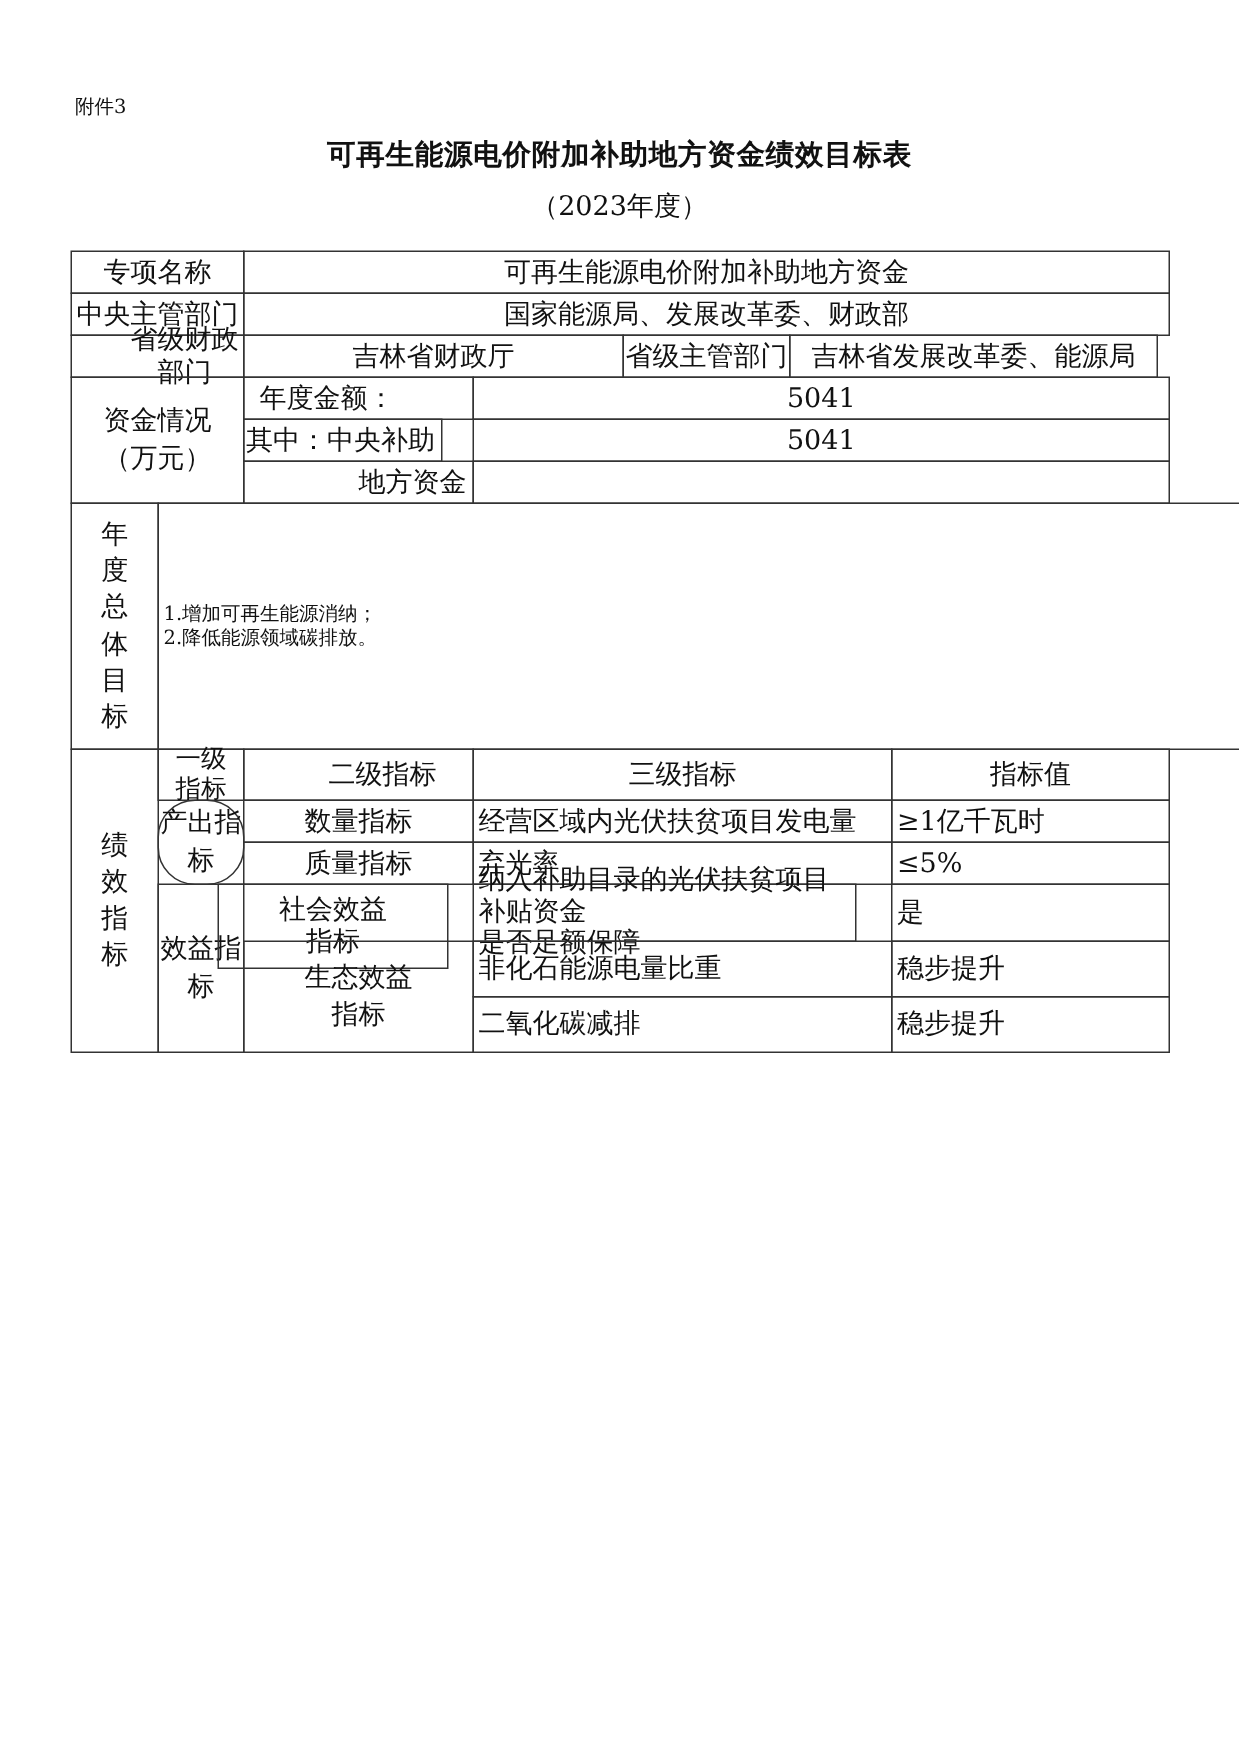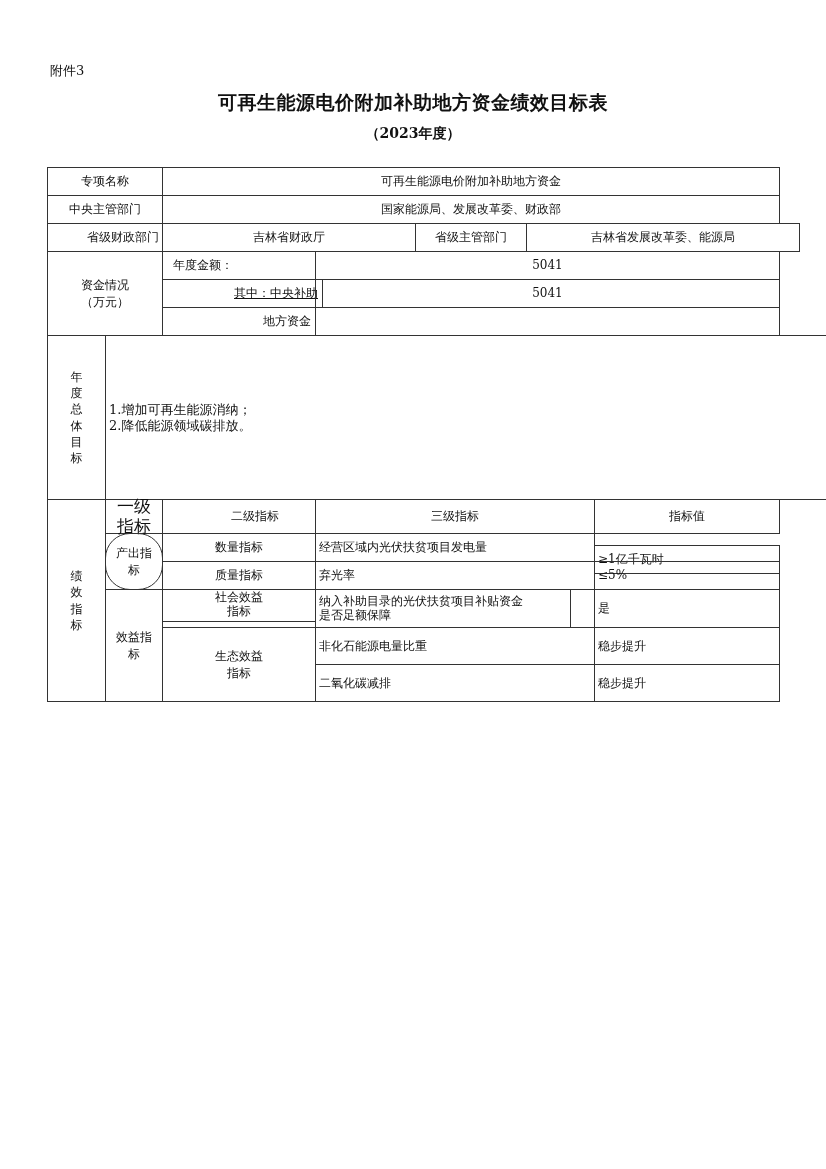--- a/index.html
+++ b/index.html
@@ -1,22 +1,22 @@
 <!DOCTYPE html>
 <html><head>
   <meta charset="utf-8">
   <style>
     html, body { margin: 0; padding: 0; background: #ffffff; }
     body { width: 826px; height: 1169px; position: relative; overflow: hidden;
            font-family: "DejaVu Serif", "Liberation Serif", serif; color: #111; }
     .attach { position: absolute; left: 50px; top: 62px; font-size: 13px; }
     .title { position: absolute; left: 0; width: 826px; top: 90px; text-align: center;
              font-family: "DejaVu Sans", "Liberation Sans", sans-serif; font-weight: bold; font-size: 19px; letter-spacing: 0.5px; }
-    .subtitle { position: absolute; left: 0; width: 826px; top: 125px; text-align: center; font-size: 14px; font-weight: bold; }
-    .cell { position: absolute; box-sizing: border-box; border: 1px solid #333; font-size: 12px;
+    .subtitle { position: absolute; left: 0; width: 826px; top: 125px; text-align: center; font-size: 18px; }
+    .cell { position: absolute; box-sizing: border-box; border: 1px solid #333; font-size: 18px;
             display: flex; align-items: center; justify-content: center; text-align: center; line-height: 1.2; }
     .cell.left { justify-content: flex-start; text-align: left; padding-left: 3px; }
     .cell.right { justify-content: flex-end; text-align: right; padding-right: 4px; }
     .vert { flex-direction: column; line-height: 1.35; }
     .small { font-size: 17px; line-height: 1.15; }
     .goal { flex-direction: column; align-items: flex-start; justify-content: center; padding-left: 3px; font-size: 13px; }
   </style>
 </head>
 <body>
 
@@ -26,29 +26,29 @@
 
 <div class="cell" style="left:47px;top:167px;width:116px;height:29px;">专项名称</div>
 <div class="cell" style="left:162px;top:167px;width:618px;height:29px;">可再生能源电价附加补助地方资金</div>
 
 <div class="cell" style="left:47px;top:195px;width:116px;height:29px;">中央主管部门</div>
 <div class="cell" style="left:162px;top:195px;width:618px;height:29px;">国家能源局、发展改革委、财政部</div>
 
 <div class="cell" style="left:47px;top:223px;width:116px;height:29px;padding-left:36px;">省级财政部门</div>
 <div class="cell" style="left:162px;top:223px;width:254px;height:29px;">吉林省财政厅</div>
 <div class="cell" style="left:415px;top:223px;width:112px;height:29px;">省级主管部门</div>
-<div class="cell" style="left:526px;top:223px;width:274px;height:29px;">吉林省发展改革委、能源局</div>
+<div class="cell" style="left:526px;top:223px;width:246px;height:29px;">吉林省发展改革委、能源局</div>
 
 <div class="cell vert" style="left:47px;top:251px;width:116px;height:85px;">
   <span>资金情况</span>
   <span>（万元）</span>
 </div>
 <div class="cell left" style="left:162px;top:251px;width:154px;height:29px;padding-left:10px;">年度金额：</div>
 <div class="cell" style="left:315px;top:251px;width:465px;height:29px;">5041</div>
-<div class="cell right" style="left:162px;top:279px;width:161px;height:29px;text-decoration:underline;">其中：中央补助</div>
+<div class="cell right" style="left:162px;top:279px;width:133px;height:29px;">其中：中央补助</div>
 <div class="cell" style="left:315px;top:279px;width:465px;height:29px;">5041</div>
 <div class="cell right" style="left:162px;top:307px;width:154px;height:29px;">地方资金</div>
 <div class="cell" style="left:315px;top:307px;width:465px;height:29px;"></div>
 
 <div class="cell vert" style="left:47px;top:335px;width:59px;height:165px;">
   <span>年</span>
   <span>度</span>
   <span>总</span>
   <span>体</span>
   <span>目</span>
@@ -73,32 +73,32 @@
 <div class="cell" style="left:162px;top:499px;width:154px;height:35px;padding-left:32px;">二级指标</div>
 <div class="cell" style="left:315px;top:499px;width:280px;height:35px;">三级指标</div>
 <div class="cell" style="left:594px;top:499px;width:186px;height:35px;">指标值</div>
 
 <div class="cell vert" style="left:105px;top:533px;width:58px;height:57px;border-radius:25px;">
   <span>产出指</span>
   <span>标</span>
 </div>
 <div class="cell" style="left:162px;top:533px;width:154px;height:29px;">数量指标</div>
 <div class="cell left" style="left:315px;top:533px;width:280px;height:29px;">经营区域内光伏扶贫项目发电量</div>
-<div class="cell left" style="left:594px;top:533px;width:186px;height:29px;margin-top:12px;">≥1亿千瓦时</div>
+<div class="cell left" style="left:594px;top:533px;width:186px;height:29px;">≥1亿千瓦时</div>
 
 <div class="cell" style="left:162px;top:561px;width:154px;height:29px;">质量指标</div>
 <div class="cell left" style="left:315px;top:561px;width:280px;height:29px;">弃光率</div>
 <div class="cell left" style="left:594px;top:561px;width:186px;height:29px;">≤5%</div>
 
 <div class="cell vert" style="left:105px;top:589px;width:58px;height:113px;">
   <span>效益指</span>
   <span>标</span>
 </div>
 
-<div class="cell vert" style="left:162px;top:589px;width:154px;height:33px;line-height:1.15;font-family:Liberation Mono, monospace;">
+<div class="cell vert" style="left:145px;top:589px;width:154px;height:57px;line-height:1.15;">
   <span>社会效益</span>
   <span>指标</span>
 </div>
 <div class="cell left" style="left:315px;top:589px;width:256px;height:39px;flex-direction:column;align-items:flex-start;justify-content:center;line-height:1.15;">
   <span>纳入补助目录的光伏扶贫项目补贴资金</span>
   <span>是否足额保障</span>
 </div>
 <div class="cell left" style="left:594px;top:589px;width:186px;height:39px;">是</div>
 
 <div class="cell vert" style="left:162px;top:627px;width:154px;height:75px;">

